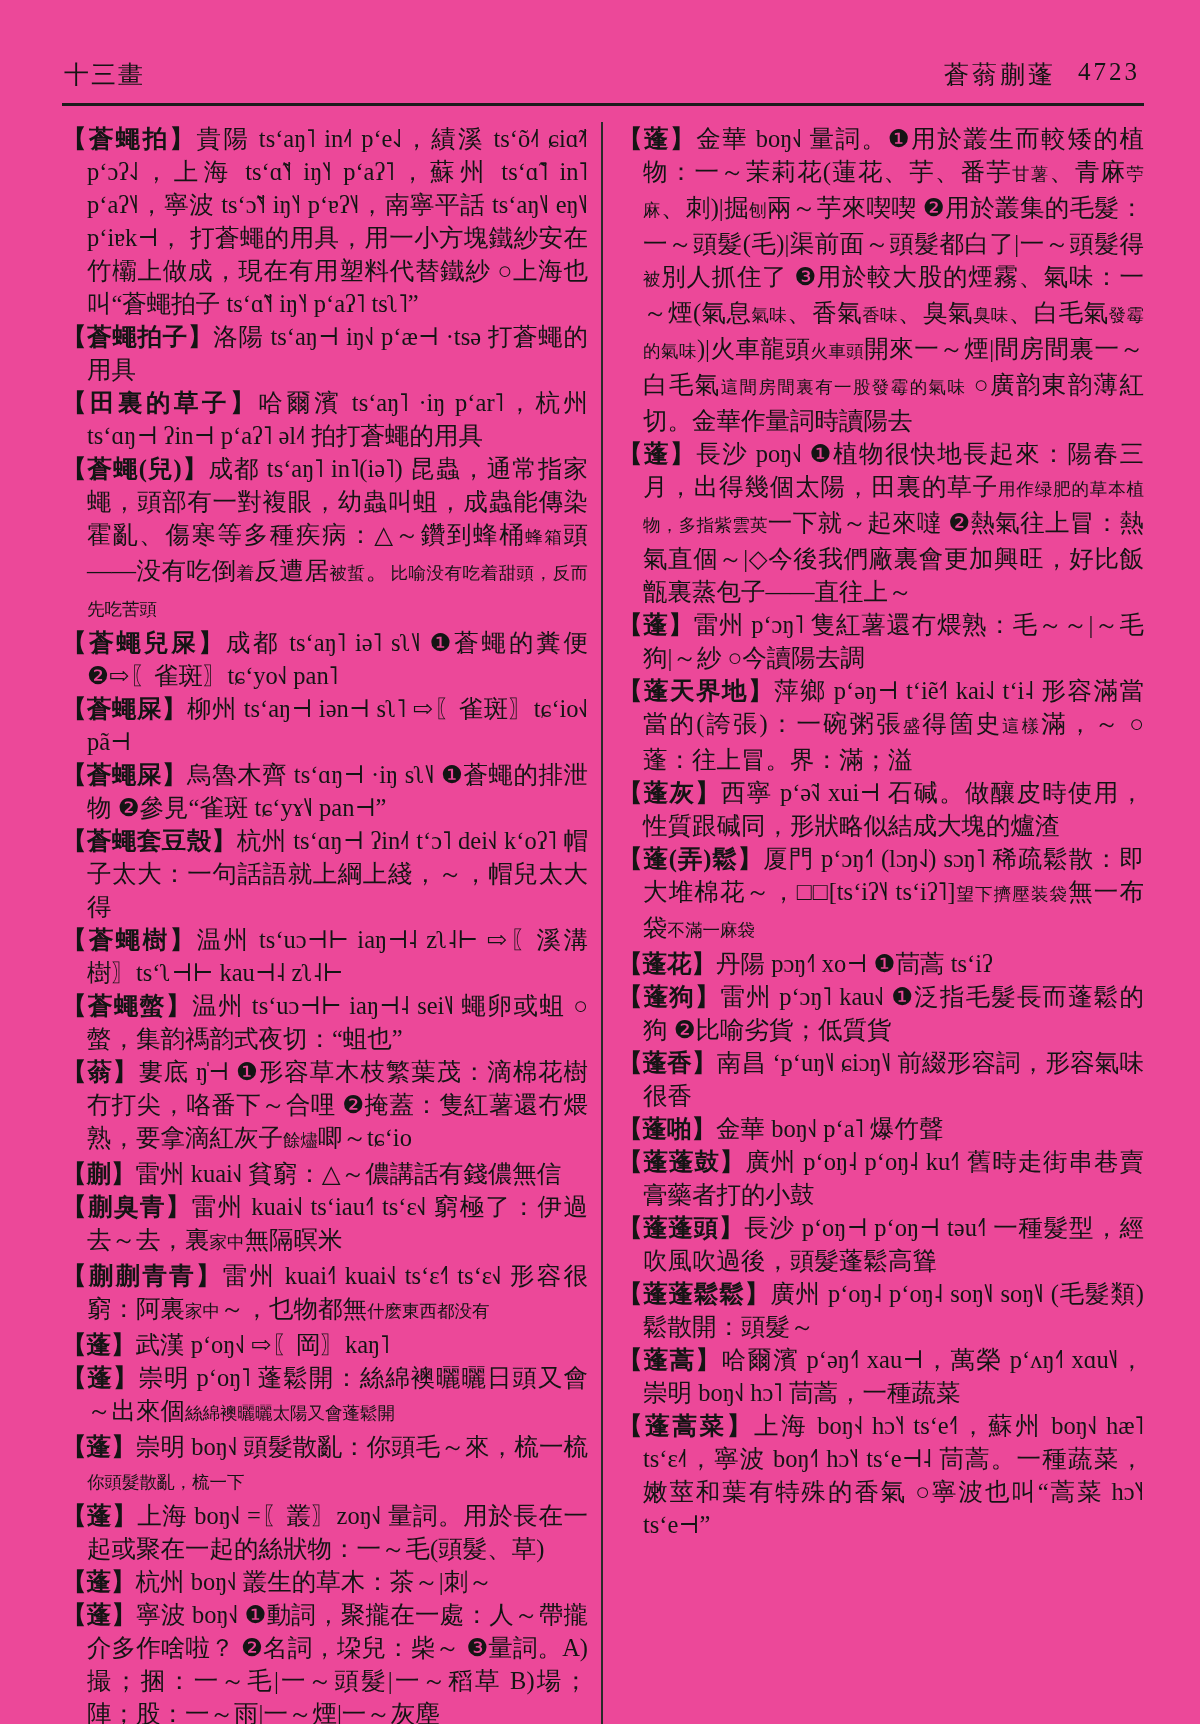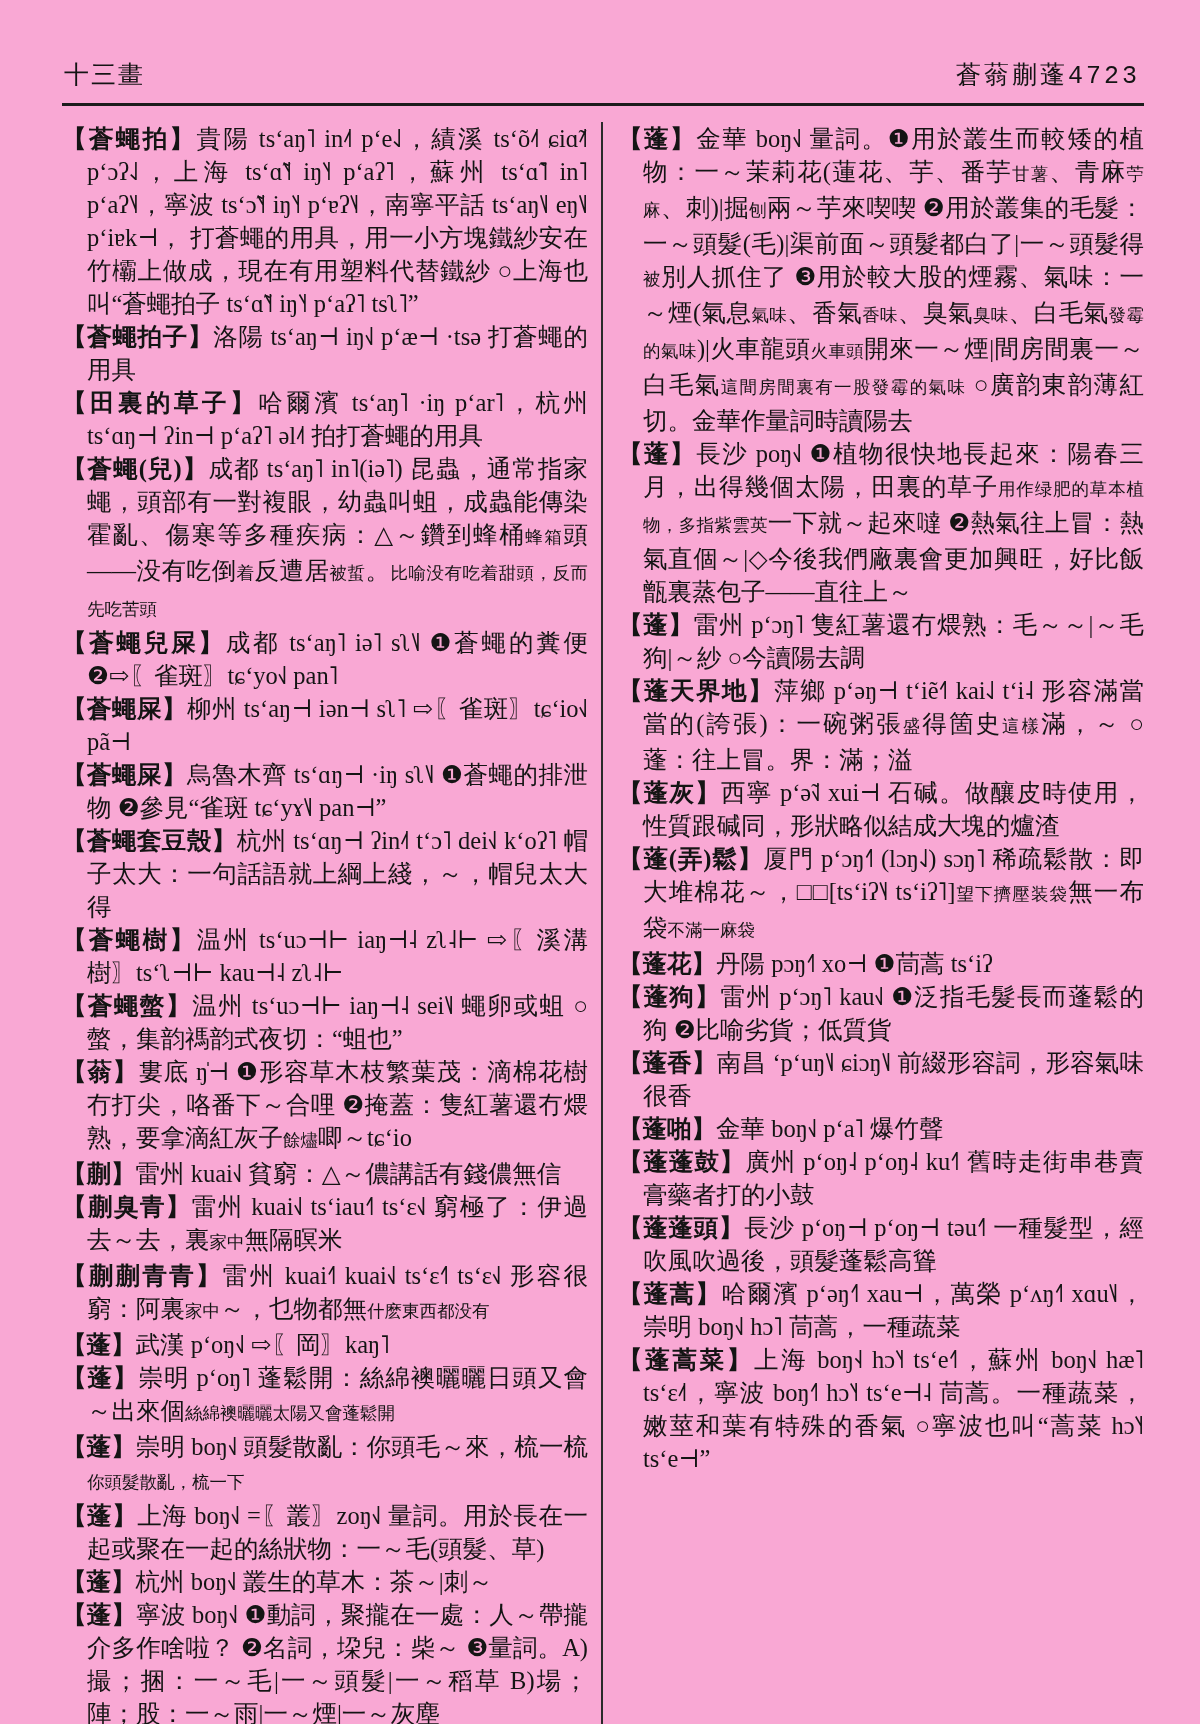--- a/index.html
+++ b/index.html
@@ -1,31 +1,31 @@
 <!DOCTYPE html>
 <html><head>
 <meta charset="utf-8">
 <style>
   html,body{margin:0;padding:0;background:#e8e8e4;}
   .page{
     position:relative;
     width:1200px;height:1724px;
     margin:0 auto;
-    background:#f9a8d4;
+    background:#ec4899;
     box-sizing:border-box;
     padding:58px 56px 24px 62px;
     overflow:hidden;
     color:#141414;
     font-family:"Liberation Serif","DejaVu Serif","DejaVu Sans",serif;
   }
   .hdr{
     display:flex;justify-content:space-between;align-items:baseline;
     font-size:25px;letter-spacing:2px;padding:0 4px 12px 2px;
   }
-  .hdr-right{display:flex;align-items:flex-end;letter-spacing:3px;font-family:Liberation Mono, monospace;}
+  .hdr-right{display:flex;align-items:flex-start;gap:22px;letter-spacing:3px;}
   .rule{border-top:3px solid #1c1c1c;margin:0 0 16px 0;}
   .cols{display:flex;align-items:stretch;}
   .col{
     flex:1 1 0;
     font-size:24.5px;
     line-height:33px;
     text-align:justify;
     text-justify:inter-character;
   }
   .col-left{padding-right:13px;}
@@ -77,17 +77,18 @@
         <div class="entry"><span class="head">【蓬】</span><span>雷州 pʻɔŋ˥ 隻紅薯還冇煨熟：毛～～|～毛狗|～紗 ○今讀陽去調</span></div>
         <div class="entry"><span class="head">【蓬天界地】</span><span>萍鄉 pʻəŋ⊣ tʻiẽ˧˥ kai˨˩ tʻi˨ 形容滿當當的(誇張)：一碗粥張</span><span class="sm">盛</span><span>得箇史</span><span class="sm">這樣</span><span>滿，～ ○蓬：往上冒。界：滿；溢</span></div>
         <div class="entry"><span class="head">【蓬灰】</span><span>西寧 pʻə̃˧˩ xui⊣ 石碱。做釀皮時使用，性質跟碱同，形狀略似結成大塊的爐渣</span></div>
         <div class="entry"><span class="head">【蓬(弄)鬆】</span><span>厦門 pʻɔŋ˧˥ (lɔŋ˨˩) sɔŋ˥ 稀疏鬆散：即大堆棉花～，□□[tsʻiʔ˥˨ tsʻiʔ˥]</span><span class="sm">望下擠壓装袋</span><span>無一布袋</span><span class="sm">不滿一麻袋</span></div>
         <div class="entry"><span class="head">【蓬花】</span><span>丹陽 pɔŋ˧˥ xo⊣ ❶茼蒿 tsʻiʔ</span></div>
         <div class="entry"><span class="head">【蓬狗】</span><span>雷州 pʻɔŋ˥ kau˧˩ ❶泛指毛髮長而蓬鬆的狗 ❷比喻劣貨；低質貨</span></div>
         <div class="entry"><span class="head">【蓬香】</span><span>南昌 ʻpʻuŋ˥˩ ɕiɔŋ˥˩ 前綴形容詞，形容氣味很香</span></div>
         <div class="entry"><span class="head">【蓬啪】</span><span>金華 boŋ˧˩ pʻa˥ 爆竹聲</span></div>
         <div class="entry"><span class="head">【蓬蓬鼓】</span><span>廣州 pʻoŋ˨ pʻoŋ˨ ku˧˥ 舊時走街串巷賣膏藥者打的小鼓</span></div>
         <div class="entry"><span class="head">【蓬蓬頭】</span><span>長沙 pʻoŋ⊣ pʻoŋ⊣ təu˧˥ 一種髮型，經吹風吹過後，頭髮蓬鬆高聳</span></div>
+        <div class="entry"><span class="head">【蓬蓬鬆鬆】</span><span>廣州 pʻoŋ˨ pʻoŋ˨ soŋ˥˩ soŋ˥˩ (毛髮類)鬆散開：頭髮～</span></div>
         <div class="entry"><span class="head">【蓬蒿】</span><span>哈爾濱 pʻəŋ˧˥ xau⊣，萬榮 pʻʌŋ˧˥ xɑu˥˩，崇明 boŋ˧˩ hɔ˥ 茼蒿，一種蔬菜</span></div>
         <div class="entry"><span class="head">【蓬蒿菜】</span><span>上海 boŋ˧˨ hɔ˥˧ tsʻe˧˥，蘇州 boŋ˧˩ hæ˥ tsʻɛ˨˦，寧波 boŋ˧˥ hɔ˥˧ tsʻe⊣˨ 茼蒿。一種蔬菜，嫩莖和葉有特殊的香氣 ○寧波也叫“蒿菜 hɔ˥˧ tsʻe⊣”</span></div>
       </div>
   </div>
 </div>
 
 </body></html>

